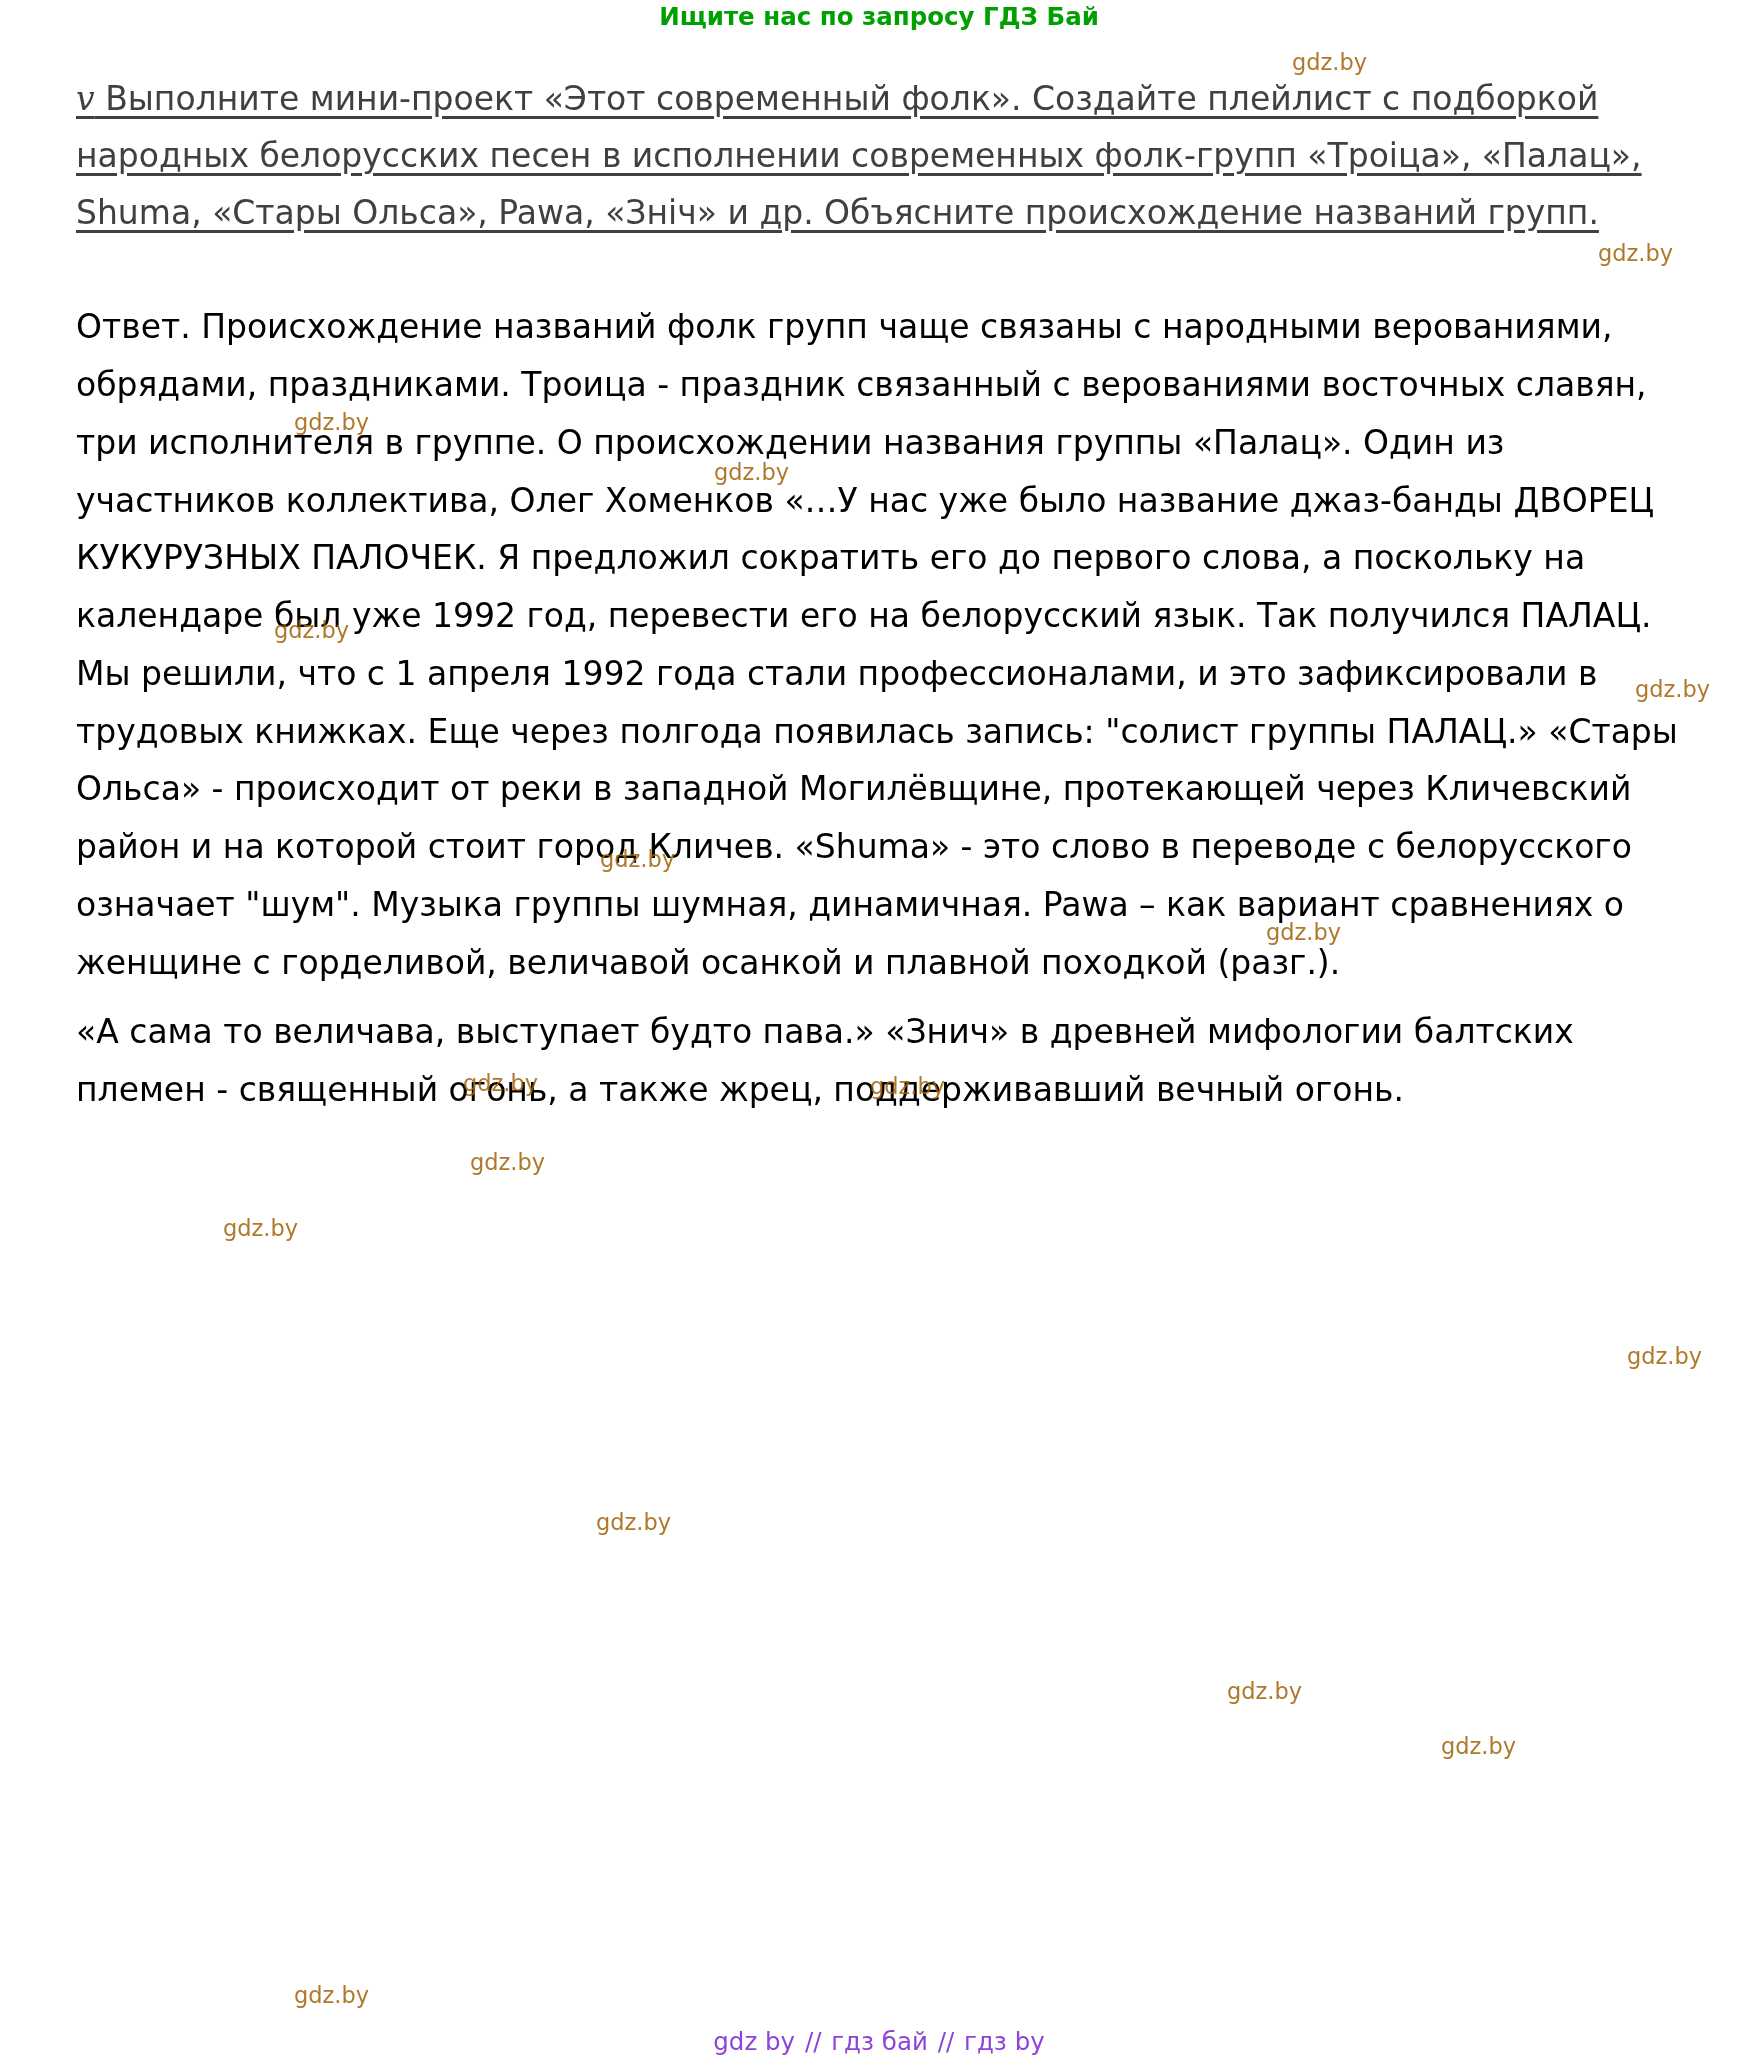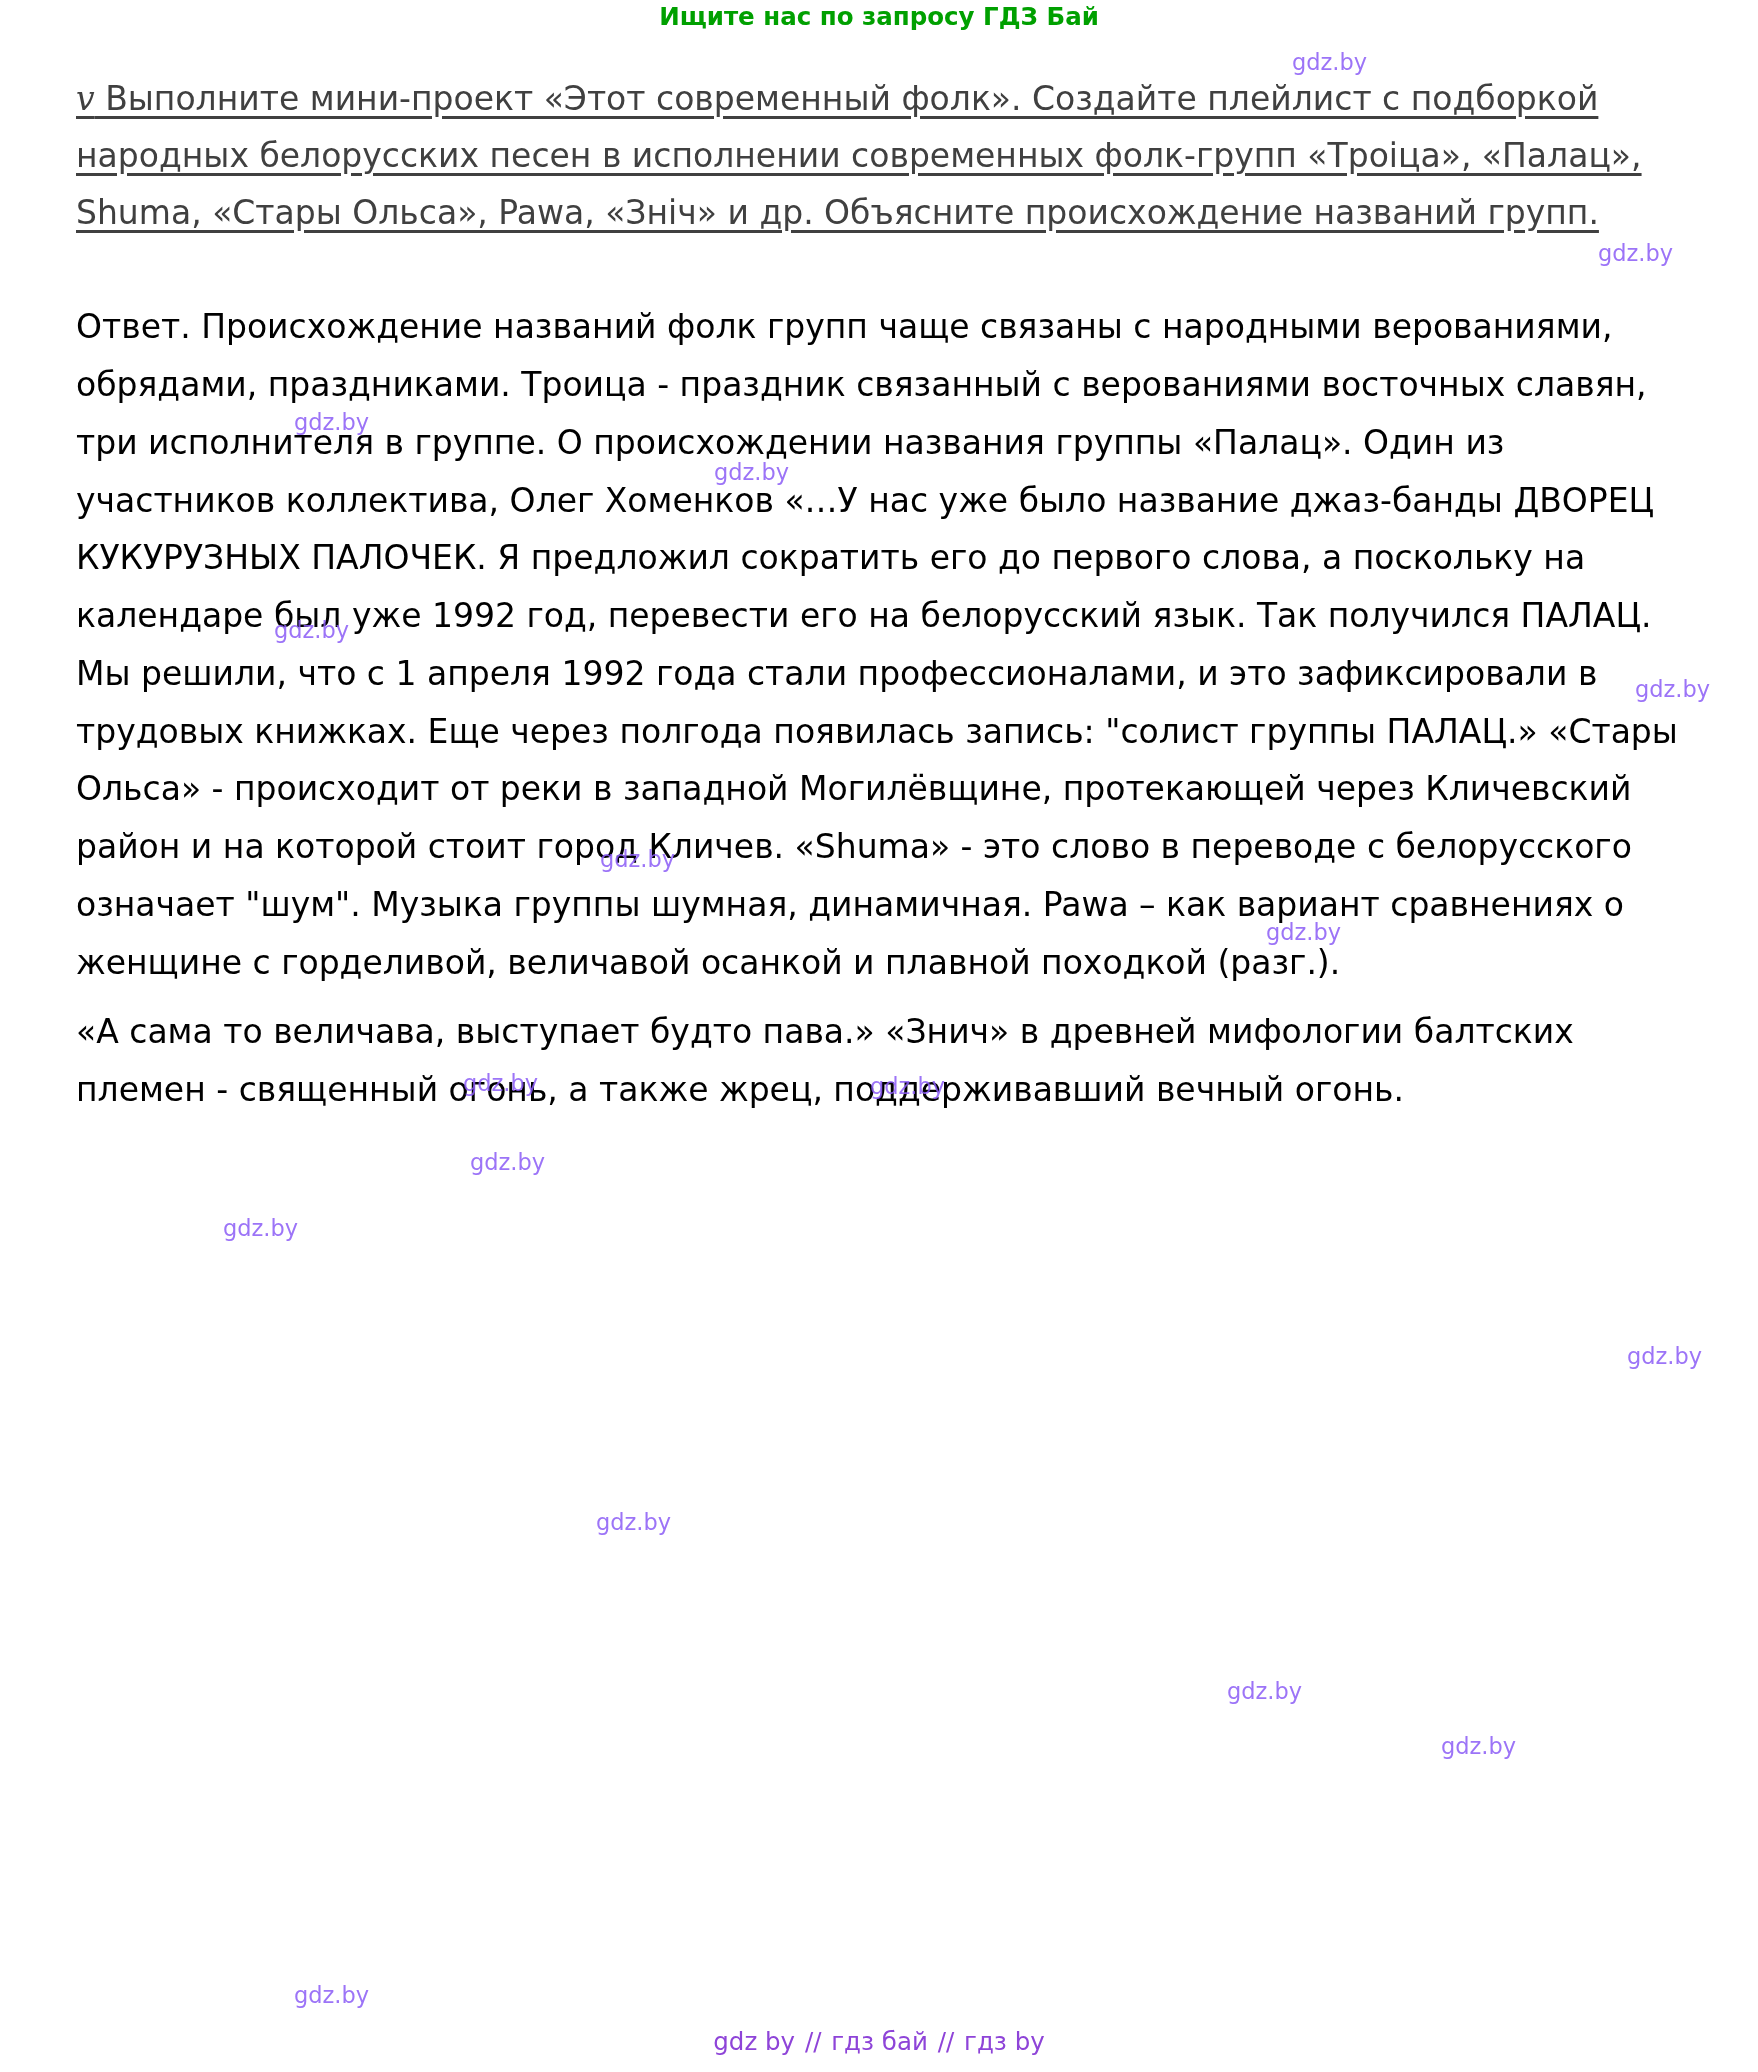--- a/index.html
+++ b/index.html
@@ -63,21 +63,21 @@
   .answer p {
     margin: 0 0 0 0;
   }
   .answer p + p {
     margin-top: 11.8px;
   }
   .wm {
     position: absolute;
     font-family: "DejaVu Sans", "Liberation Sans", sans-serif;
     font-size: 22.5px;
-    color: #8b5cf6;
+    color: #a16207;
     opacity: 0.85;
     pointer-events: none;
     white-space: nowrap;
   }
   .footer {
     position: absolute;
     bottom: 15.7px;
     left: 0;
     width: 100%;
     text-align: center;

